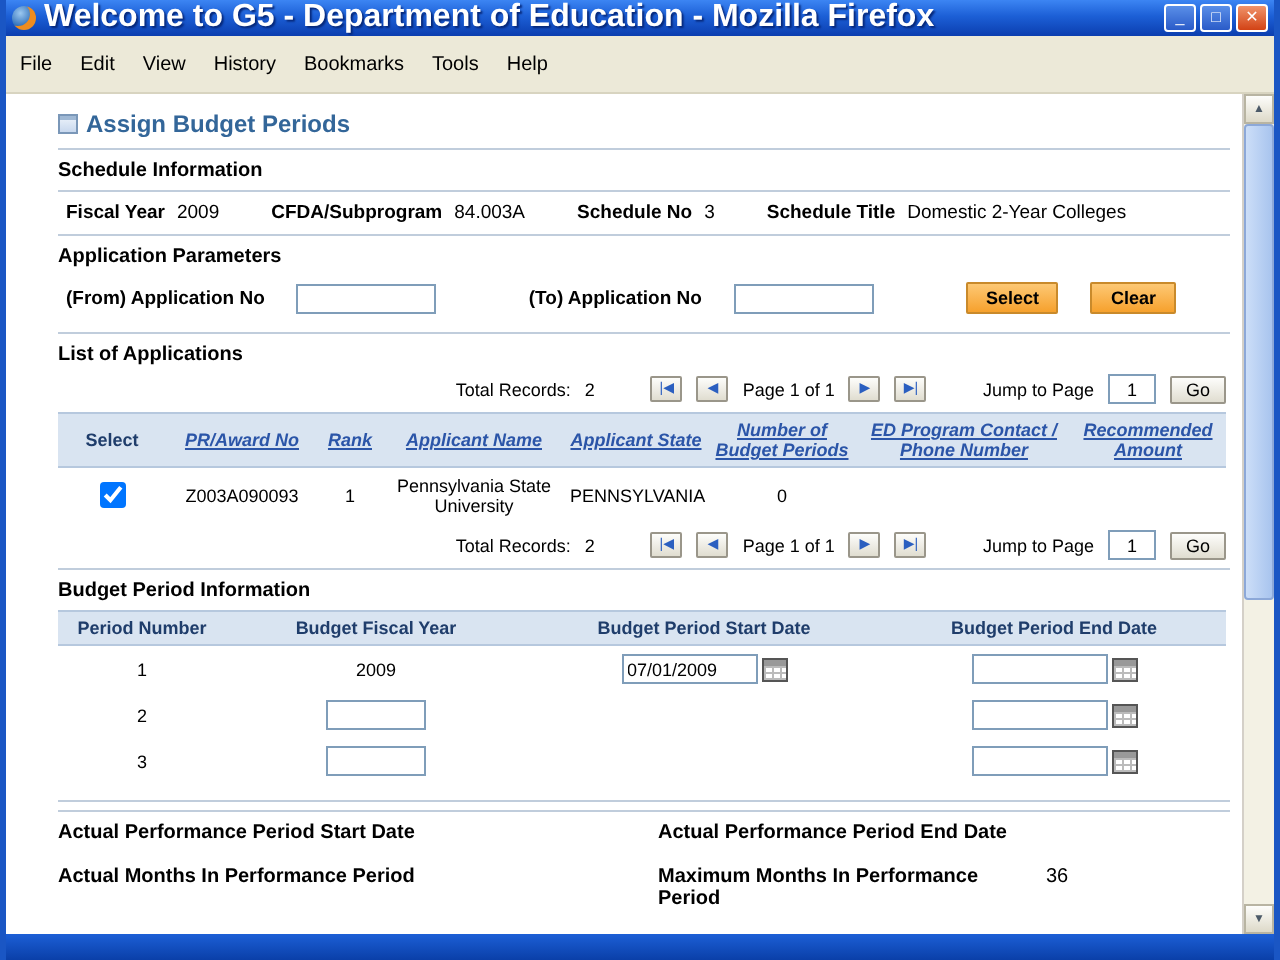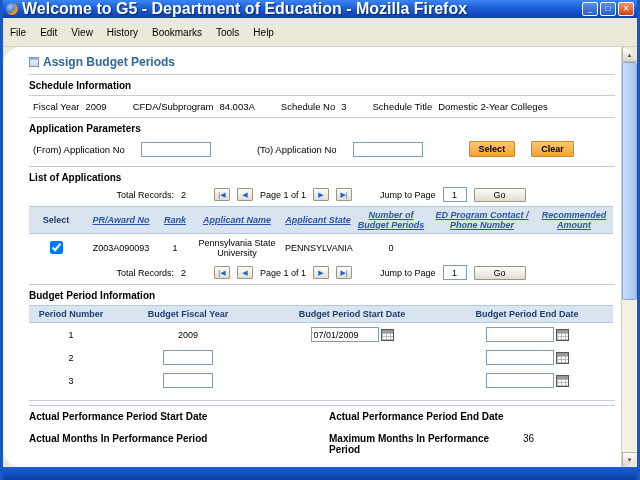--- a/index.html
+++ b/index.html
@@ -20,51 +20,51 @@
   .winbtn { width:16px; height:14px; font-size:8px; line-height:12px; text-align:center; color:#fff;
             border:1px solid #fff; border-radius:2px; background:linear-gradient(#5A8FE8,#2A5BC8); cursor:default; }
   .winbtn.close { background:linear-gradient(#F0936A,#D24215); }
 
   
   .menubar { height:29px; background:#ECE9D8; border-bottom:1px solid #D8D4C0;
              display:flex; align-items:center; font-size:10px; color:#000; flex:0 0 auto; }
   .menu-item { padding:0 7px; }
 
   
-  .content { flex:1 1 auto; display:flex; background:#fff; overflow:hidden;border-radius:18px; }
+  .content { flex:1 1 auto; display:flex; background:#fff; overflow:hidden; }
   .page { flex:1; padding:4px 6px 0 26px; overflow:hidden; font-size:10px; color:#000; }
   .hr { border-top:1px solid #C0CDDC; margin:4px 0; }
 
   .page-title { color:#336699; font-size:12px; font-weight:bold; margin:4px 0 5px 0;
                 display:flex; align-items:center; gap:4px; }
   .page-icon { width:10px; height:10px; border:1px solid #7A97B8;
                background:linear-gradient(#EEF4FB,#C8D8EE);
                box-shadow:inset 0 2px 0 #9FB8D4; display:inline-block; }
 
   .section-heading { font-weight:bold; font-size:10px; margin:5px 0 4px 0; }
 
   .sched-row { border-top:1px solid #C0CDDC; border-bottom:1px solid #C0CDDC;
                padding:5px 0 5px 4px; display:flex; gap:6px; align-items:center; font-size:9.5px; }
-  .lbl { font-weight:normal; }
+  .lbl { font-weight:bold; }
   .gap { width:14px; }
 
   .params-row { display:flex; align-items:center; gap:16px; margin:7px 0 9px 4px; font-size:9.5px; }
   input[type=text] { border:1px solid #7F9DB9; height:15px; font:9px "Liberation Sans",sans-serif;
                      padding:0 2px; background:#fff; }
   .inp-app { width:70px; }
   .btn-orange { font:bold 9px "Liberation Sans",sans-serif; padding:2px 9px; color:#000;
                 background:linear-gradient(#FDC874,#F6A12D); border:1px solid #C98A2B; border-radius:1px; cursor:default; }
 
   
-  .pag { display:flex; align-items:center; justify-content:center; gap:7px;
+  .pag { display:flex; align-items:center; justify-content:flex-end; gap:7px;
          font-size:9px; margin:3px 2px 4px 0; }
   .nav-btn { width:16px; height:13px; font-size:7px; line-height:11px; text-align:center; color:#2B5FC0;
              background:linear-gradient(#FDFDFB,#E0DDD0); border:1px solid #9A968A; border-radius:1px; cursor:default; }
   .jump-inp { width:24px; text-align:center; }
-  .btn-go { font:9px "Liberation Sans",sans-serif; padding:1px 19px;
+  .btn-go { font:9px "Liberation Sans",sans-serif; padding:1px 7px;
             background:linear-gradient(#FDFDFB,#E0DDD0); border:1px solid #9A968A; border-radius:1px; cursor:default; }
 
   
   table { border-collapse:collapse; width:584px; table-layout:fixed; }
   thead th { background:#D9E4F1; font-size:9px; font-weight:bold; color:#1F3D6B;
              padding:3px 2px; text-align:center; vertical-align:middle;
              border-top:1px solid #B6C8DE; border-bottom:1px solid #B6C8DE; }
   thead th a { color:#2B55A8; text-decoration:underline; cursor:pointer;font-style:italic; }
   tbody td { font-size:9px; text-align:center; vertical-align:middle; padding:4px 2px; }
 

